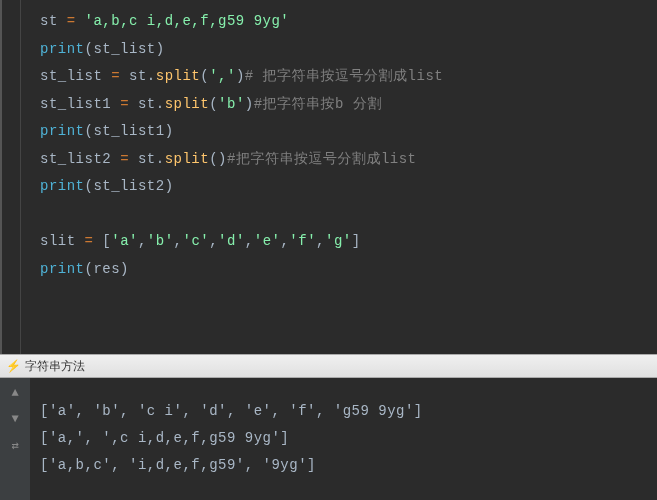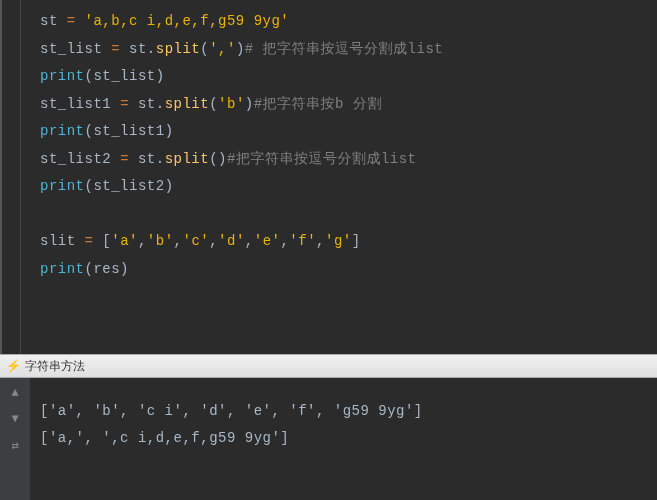--- a/index.html
+++ b/index.html
@@ -30,21 +30,21 @@
   }
   .line {
     height: 27.5px;
     line-height: 27.5px;
     white-space: pre;
     padding-left: 30px;
     letter-spacing: 0.5px;
   }
   .kw-var { color: #a9b7c6; margin-top: 29px; }
   .op { color: #cc7832; }
-  .str { color: #eab308; text-align: right; }
+  .str { color: #86efac; text-align: right; }
   .comment { color: #808080; }
   .func { color: #4fb3d7; }
   .method { color: #ffc66d; }
   .tab-bar {
     background: linear-gradient(#f0f0f0, #e0e0e0);
     height: 24px;
     line-height: 24px;
     padding-left: 6px;
     font-size: 12px;
     color: #333;
@@ -93,22 +93,22 @@
     line-height: 27px;
     white-space: pre;
     letter-spacing: 0.5px;
   }
 </style>
 </head>
 <body>
 
 <div class="editor" id="editor">
     <div class="line"><span class="kw-var">st </span><span class="op">= </span><span class="str">'a,b,c i,d,e,f,g59 9yg'</span></div>
+    <div class="line"><span class="func">print</span><span class="kw-var">(st_list)</span></div>
     <div class="line"><span class="kw-var">st_list </span><span class="op">= </span><span class="kw-var">st.</span><span class="method">split</span><span class="kw-var">(</span><span class="str">','</span><span class="kw-var">)</span><span class="comment"># 把字符串按逗号分割成list</span></div>
-    <div class="line"><span class="func">print</span><span class="kw-var">(st_list)</span></div>
     <div class="line"><span class="kw-var">st_list1 </span><span class="op">= </span><span class="kw-var">st.</span><span class="method">split</span><span class="kw-var">(</span><span class="str">'b'</span><span class="kw-var">)</span><span class="comment">#把字符串按b 分割</span></div>
     <div class="line"><span class="func">print</span><span class="kw-var">(st_list1)</span></div>
     <div class="line"><span class="kw-var">st_list2 </span><span class="op">= </span><span class="kw-var">st.</span><span class="method">split</span><span class="kw-var">()</span><span class="comment">#把字符串按逗号分割成list</span></div>
     <div class="line"><span class="func">print</span><span class="kw-var">(st_list2)</span></div>
     <div class="line"><span class="kw-var"></span></div>
     <div class="line"><span class="kw-var">slit </span><span class="op">= </span><span class="kw-var">[</span><span class="str">'a'</span><span class="kw-var">,</span><span class="str">'b'</span><span class="kw-var">,</span><span class="str">'c'</span><span class="kw-var">,</span><span class="str">'d'</span><span class="kw-var">,</span><span class="str">'e'</span><span class="kw-var">,</span><span class="str">'f'</span><span class="kw-var">,</span><span class="str">'g'</span><span class="kw-var">]</span></div>
     <div class="line"><span class="func">print</span><span class="kw-var">(res)</span></div>
   </div>
 
 <div class="tab-bar">
@@ -118,14 +118,15 @@
 
 <div class="output-wrap">
   <div class="out-gutter">
     <div class="gutter-icon">▲</div>
     <div class="gutter-icon">▼</div>
     <div class="gutter-icon">⇄</div>
   </div>
   <div class="output" id="output">
       <div class="oline">['a', 'b', 'c i', 'd', 'e', 'f', 'g59 9yg']</div>
       <div class="oline">['a,', ',c i,d,e,f,g59 9yg']</div>
+      <div class="oline">['a,b,c', 'i,d,e,f,g59', '9yg']</div>
     </div>
 </div>
 
 </body></html>

